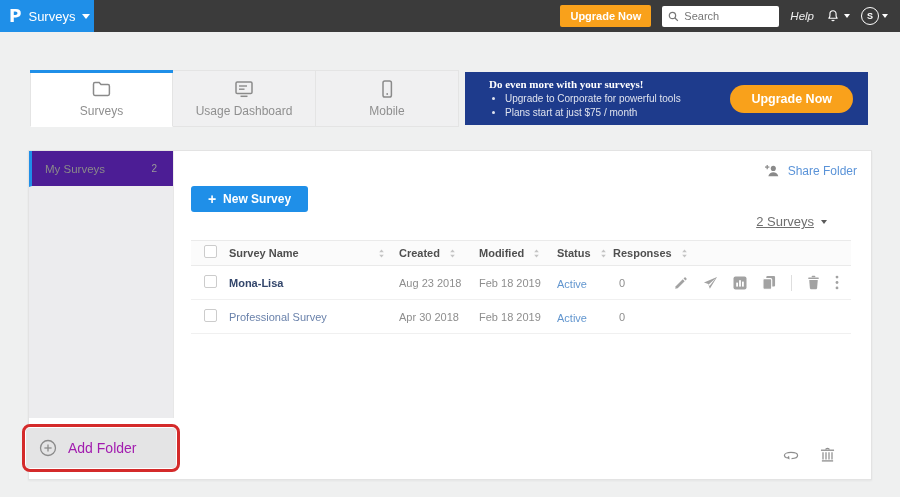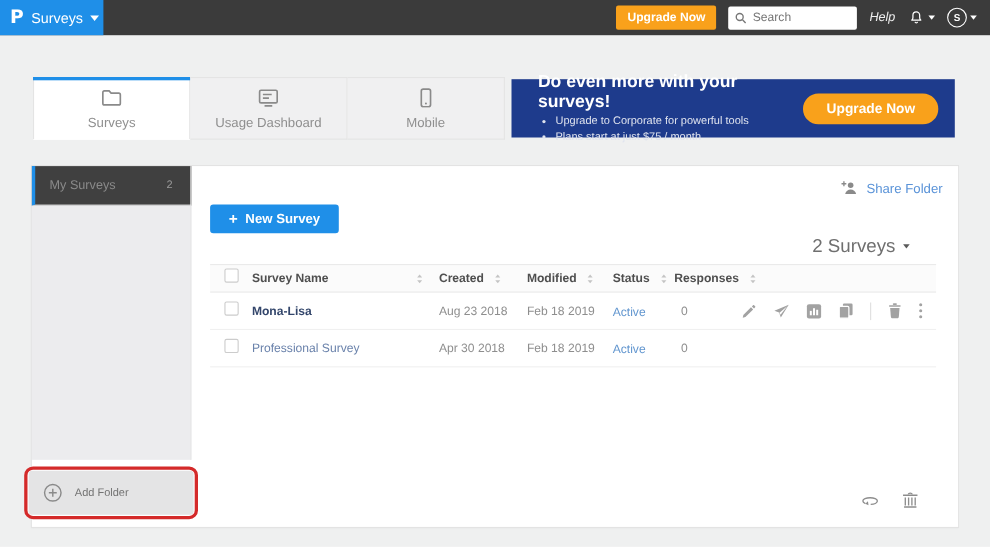--- a/index.html
+++ b/index.html
@@ -39,60 +39,60 @@
   .tab:first-child { border-left:1px solid #e4e4e4; }
   .tab.active { background:#fff; border-bottom-color:#fff; }
   .tab.active::before { content:""; position:absolute; top:-1px; left:-1px; right:-1px; height:3px;
                         background:#1f8fe8; }
   .tab .t-icon { color:#8a8a8a; height:18px; }
   .tab .t-label { font-size:12px; color:#8f8f8f; }
 
   
   .banner { position:absolute; left:465px; top:72px; width:403px; height:53px; background:#1e3b8c;
             display:flex; align-items:center; padding:6px 15px 6px 24px; }
-  .banner-title { color:#fff; font-size:16px; font-weight:bold; margin-bottom:2px; }
+  .banner-title { color:#fff; font-size:11px; font-weight:bold; margin-bottom:2px;font-family:Liberation Serif, serif; }
   .banner ul { list-style:disc; margin-left:16px; }
   .banner li { color:#dfe3ee; font-size:10px; line-height:1.4; }
   .btn-upgrade-banner { margin-left:auto; background:#f9a11b; color:#fff; font-size:12.5px;
                         font-weight:bold; padding:7px 21px; border-radius:16px; border:none;
                         cursor:pointer; white-space:nowrap; font-family:inherit; }
 
   
   .panel { position:absolute; left:28px; top:150px; width:844px; height:330px; background:#fff;
            border:1px solid #e3e3e3; box-shadow:0 1px 2px rgba(0,0,0,.05); }
 
-  .sidebar-header { position:absolute; left:0; top:0; width:145px; height:36px; background:#404040;
+  .sidebar-header { position:absolute; left:0; top:0; width:145px; height:36px; background:#4c1d95;
                     border-left:3px solid #1f8fe8; border-bottom:1px solid #ececec;
                     border-right:1px solid #ececec; display:flex; align-items:center;
                     padding:0 16px 0 13px; cursor:pointer; }
   .sidebar-header .f-name { font-size:11.5px; color:#8a8a8a; }
   .sidebar-header .f-count { margin-left:auto; font-size:10px; color:#9a9a9a; }
   .sidebar-body { position:absolute; left:0; top:36px; width:145px; height:231px; background:#ececee;
                   border-right:1px solid #e7e7e7; }
 
   .add-folder-annot { position:absolute; left:-7px; top:273px; width:158px; height:48px;
                       border:3px solid #d42a2a; border-radius:8px; padding:1px; background:#fff; }
   .add-folder-btn { width:100%; height:100%; background:#e4e4e5; border-radius:3px; display:flex;
                     align-items:center; gap:11px; padding-left:13px; cursor:pointer; }
-  .add-folder-btn .af-label { font-size:10px; color:#737373;text-align:right; }
+  .add-folder-btn .af-label { font-size:14px; color:#a21caf;text-align:right; }
 
   .content { position:absolute; left:145px; top:0; width:699px; height:100%; }
   .share-folder { position:absolute; top:13px; right:16px; display:flex; align-items:center;
                   gap:8px; cursor:pointer; }
   .share-folder .sf-label { font-size:12px; color:#5a93d8; }
 
   .btn-new-survey { position:absolute; left:17px; top:35px; width:117px; height:26px;
                     background:#1f8fe8; border:none; border-radius:3px; color:#fff; font-size:12px;
                     font-weight:bold; display:flex; align-items:center; justify-content:center;
                     gap:7px; cursor:pointer; font-family:inherit; }
   .btn-new-survey .plus { font-size:14px; font-weight:bold; }
 
   .surveys-dropdown { position:absolute; top:63px; right:46px; display:flex; align-items:center;
                       gap:7px; cursor:pointer; }
-  .surveys-dropdown .sd-label { font-size:17px; color:#6f6f6f; }
+  .surveys-dropdown .sd-label { font-size:13px; color:#6f6f6f;text-decoration:underline; }
   .surveys-dropdown .caret { border-top-color:#5a5a5a; }
 
   
   .table { position:absolute; left:17px; top:89px; width:660px; }
   .thead { display:flex; align-items:center; height:26px; background:#fbfbfb;
            border-top:1px solid #eaeaea; border-bottom:1px solid #eaeaea; }
   .th { font-size:11px; font-weight:bold; color:#4f4f4f; display:flex; align-items:center; gap:9px; }
   .trow { display:flex; align-items:center; height:34px; border-bottom:1px solid #f0f0f0; }
   .col-check { width:38px; padding-left:13px; }
   .col-name  { width:164px; display:flex; align-items:center;gap:44px; }

